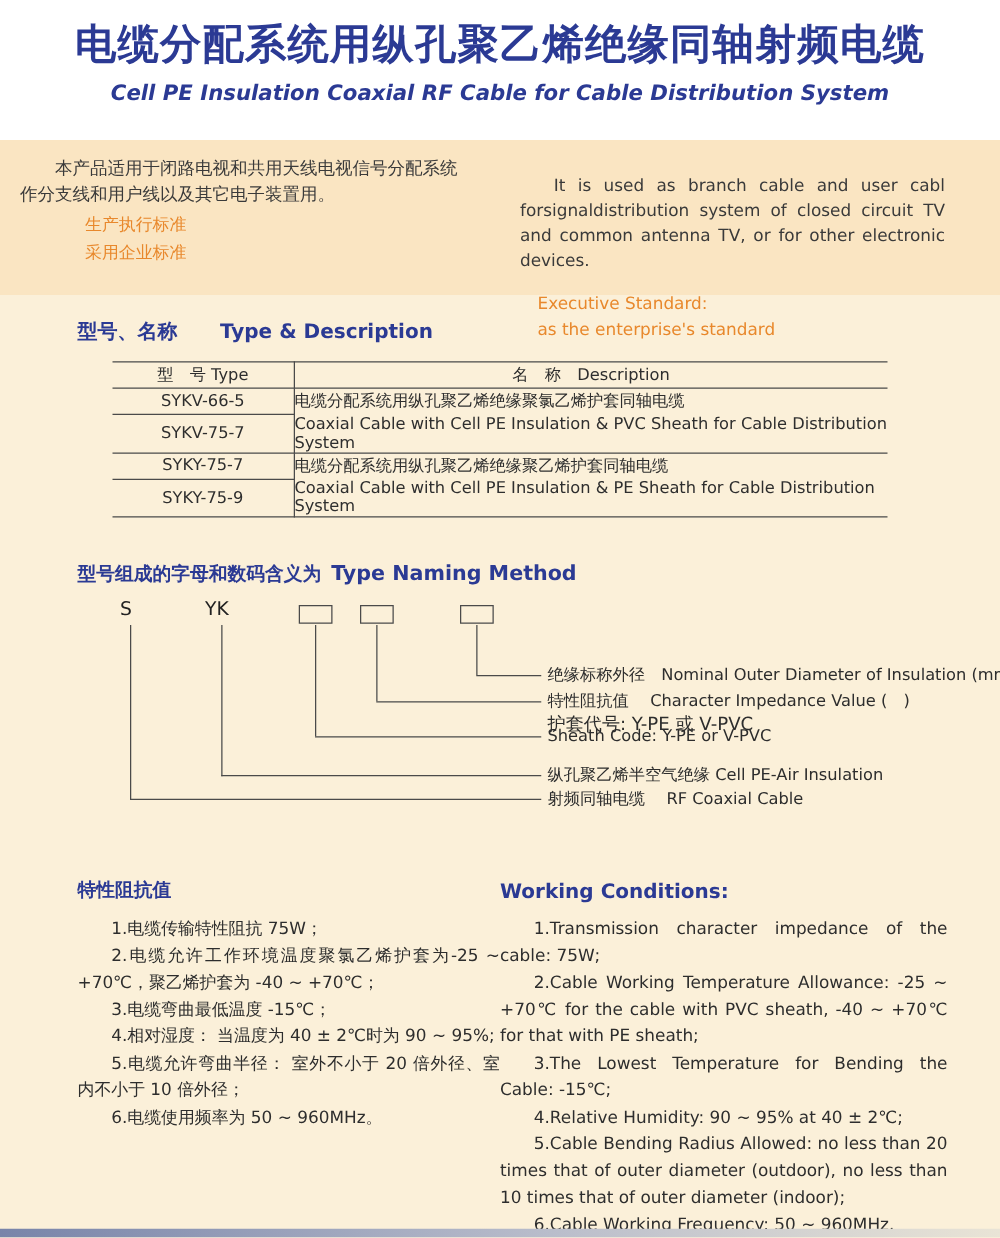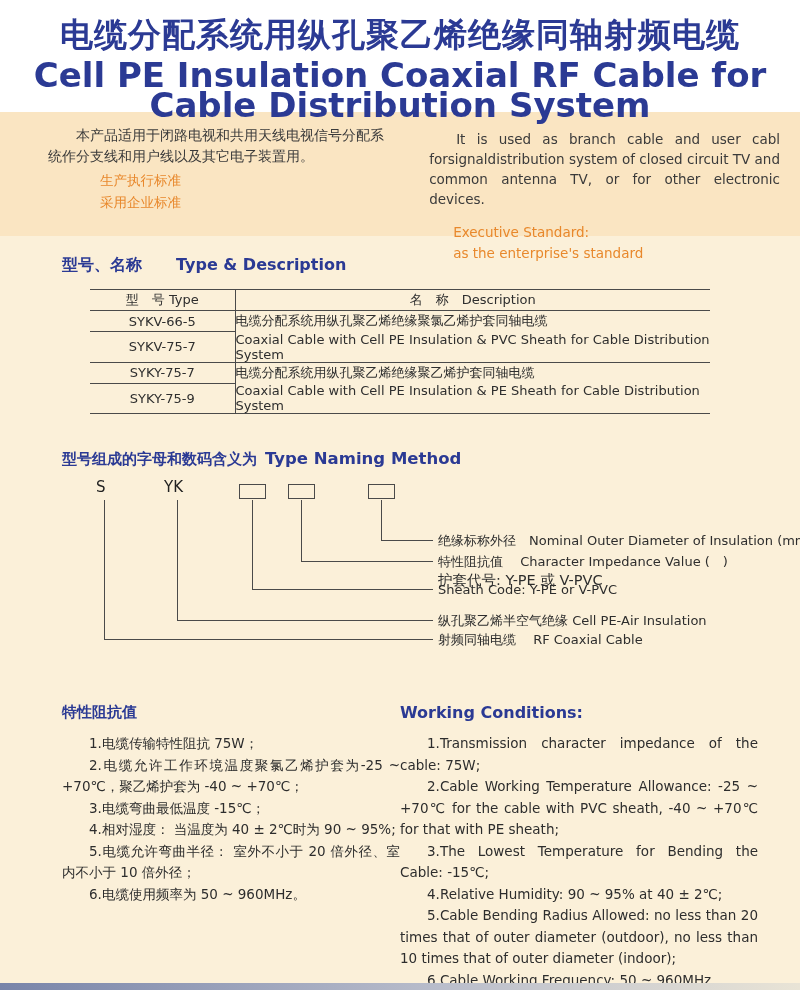--- a/index.html
+++ b/index.html
@@ -12,29 +12,29 @@
   html,body{margin:0;padding:0;}
   body{
     width:800px;height:990px;position:relative;overflow:hidden;
     background:#FBF0D9;
     font-family:"DejaVu Sans","Liberation Sans",sans-serif;
     color:var(--ink);
   }
   
   .title-block{background:#ffffff;height:112px;padding-top:15px;text-align:center;}
   .title-cn{margin:0;font-size:33px;line-height:40px;font-weight:bold;color:var(--blue);letter-spacing:1px;}
-  .title-en{margin:5px 0 0;font-size:34px;line-height:30px;font-weight:bold;color:var(--blue);}
+  .title-en{margin:5px 0 0;font-size:17px;line-height:30px;font-weight:bold;font-style:italic;color:var(--blue);}
   
-  .intro-band{background:#FAE5C2;height:124px;padding:13px 16px 0 48px;display:flex;}
+  .intro-band{background:#FAE5C2;height:124px;padding:13px 16px 0 16px;display:flex;}
   .intro-left{width:358px;}
   .intro-left .para{margin:0;font-size:14px;line-height:21px;text-indent:2em;color:#3a3a3a;}
   .std-cn{margin-left:52px;font-size:13.5px;line-height:22px;color:var(--orange);}
   .std-cn.first{margin-top:2px;}
   .intro-right{margin-left:28px;width:368px;}
-  .intro-right .para{margin:4px;font-size:13.5px;line-height:20px;text-indent:2em;text-align:justify;color:#3a3a3a;}
+  .intro-right .para{margin:14px;font-size:13.5px;line-height:20px;text-indent:2em;text-align:justify;color:#3a3a3a;}
   .std-en{margin-left:28px;font-size:13.5px;line-height:21px;color:var(--orange);}
   .std-en.first{margin-top:13px;}
   
   .sec-head{margin:19px 0 0 62px;font-size:16px;font-weight:bold;color:var(--blue);}
   .sec-head .en-part{margin-left:34px;}
   
   table.type-table{margin:13px 0 0 90px;width:620px;border-collapse:collapse;font-size:13px;color:#2e2e2e;}
   table.type-table th,table.type-table td{padding:0;height:21px;font-weight:normal;}
   th.col-type,td.col-type{width:145px;text-align:center;border-right:1px solid var(--line);}
   th.col-type,th.col-desc{border-top:1px solid var(--line);border-bottom:1px solid var(--line);}

